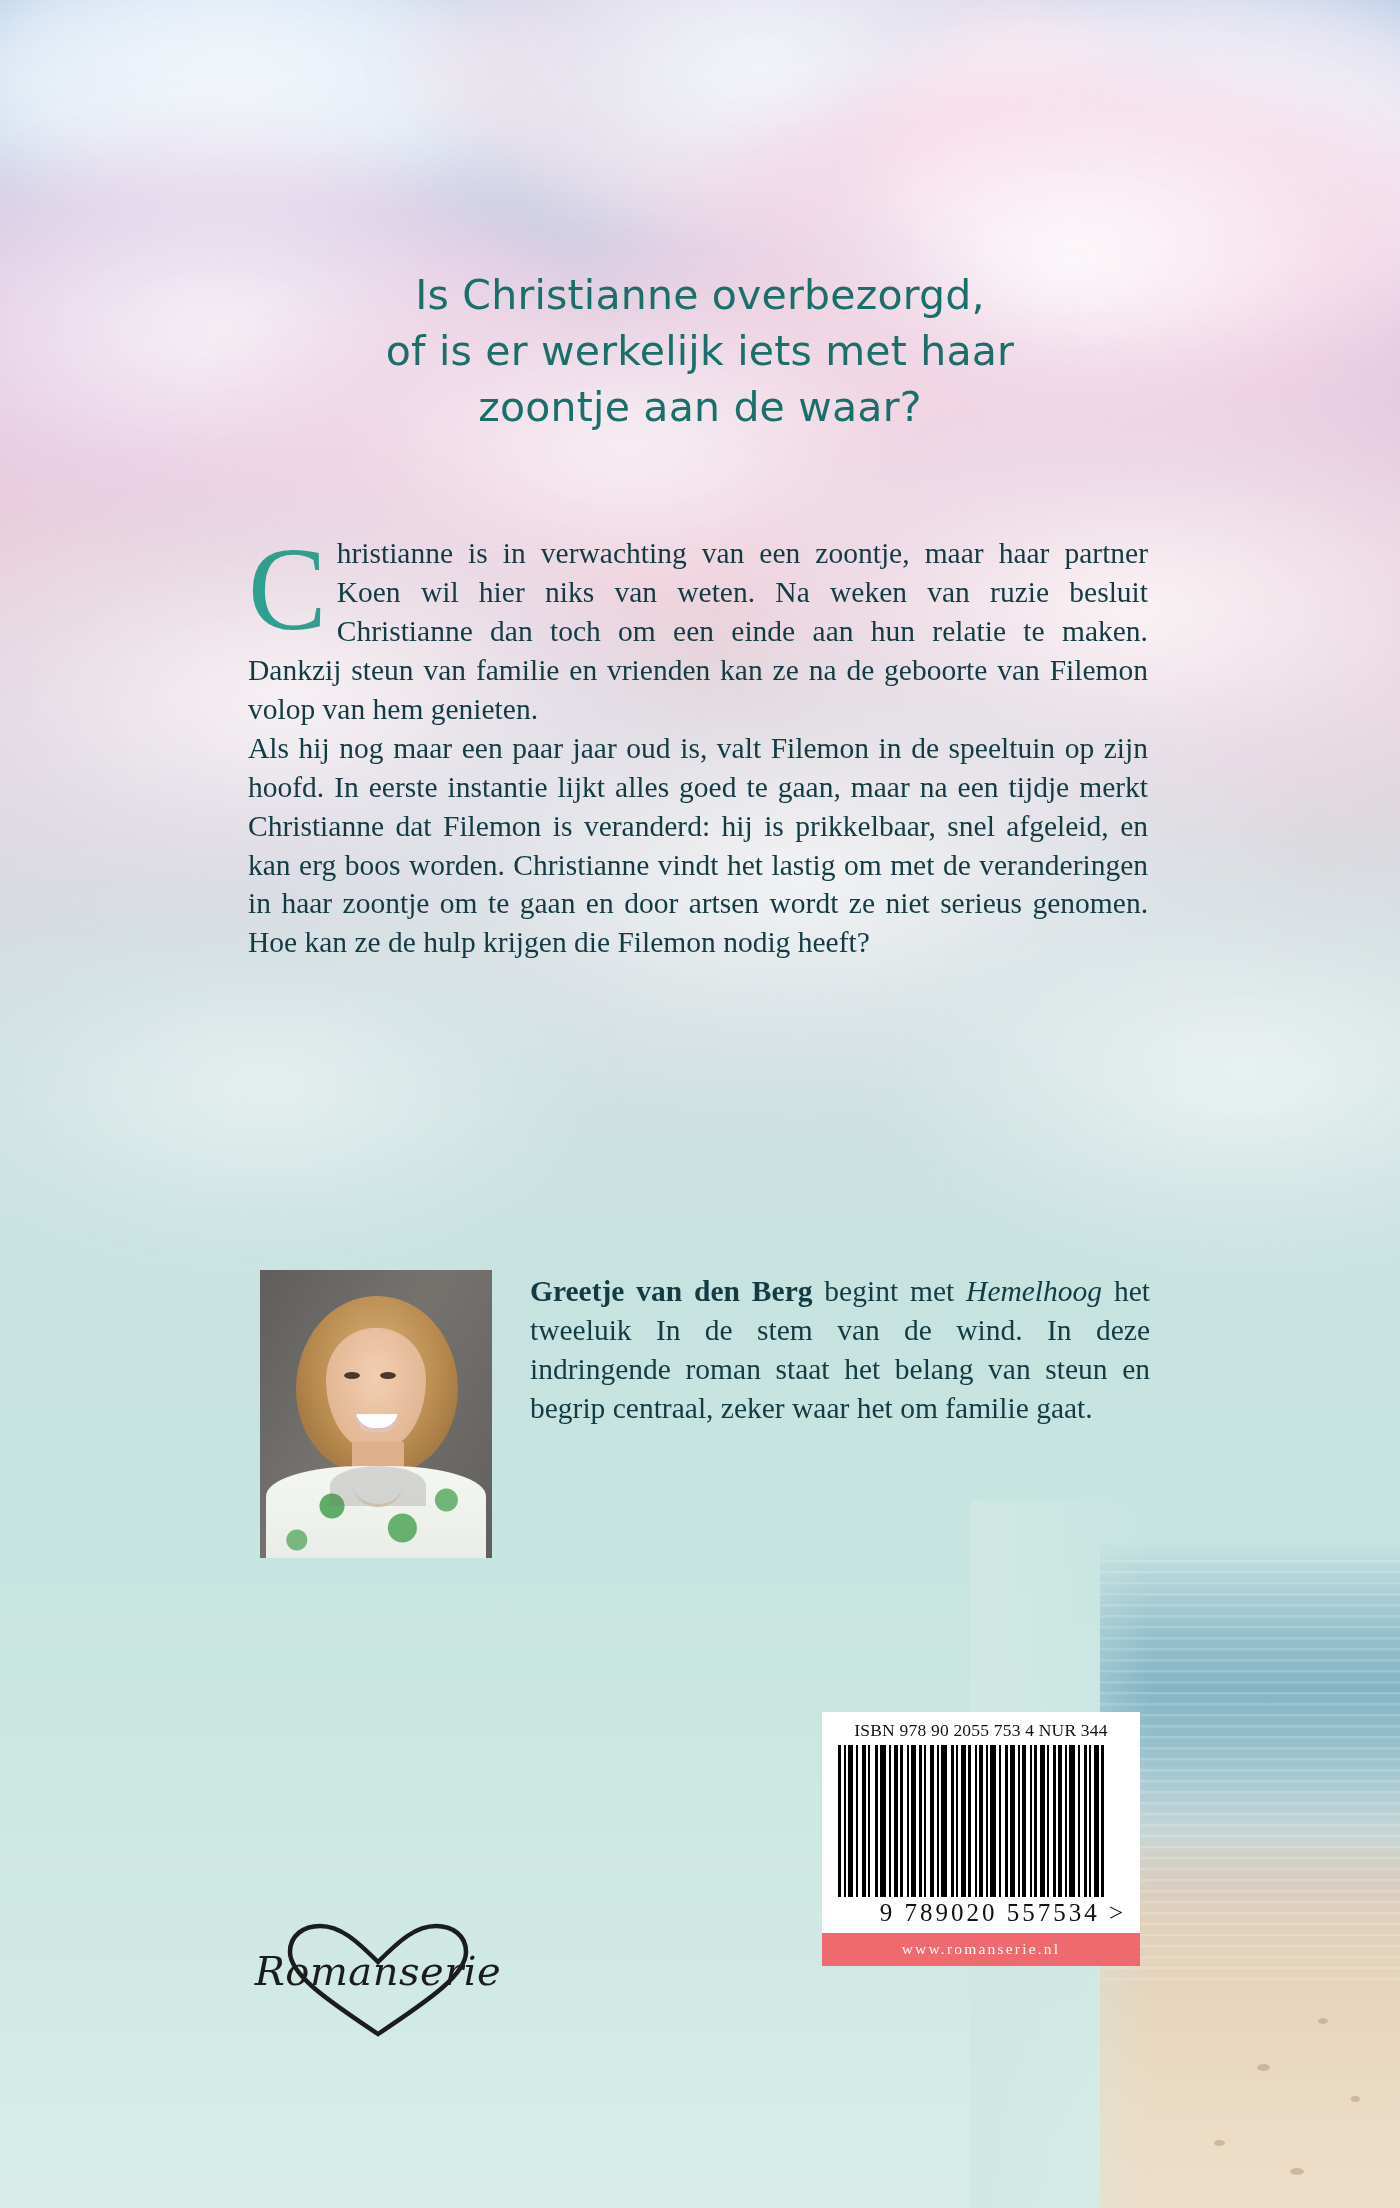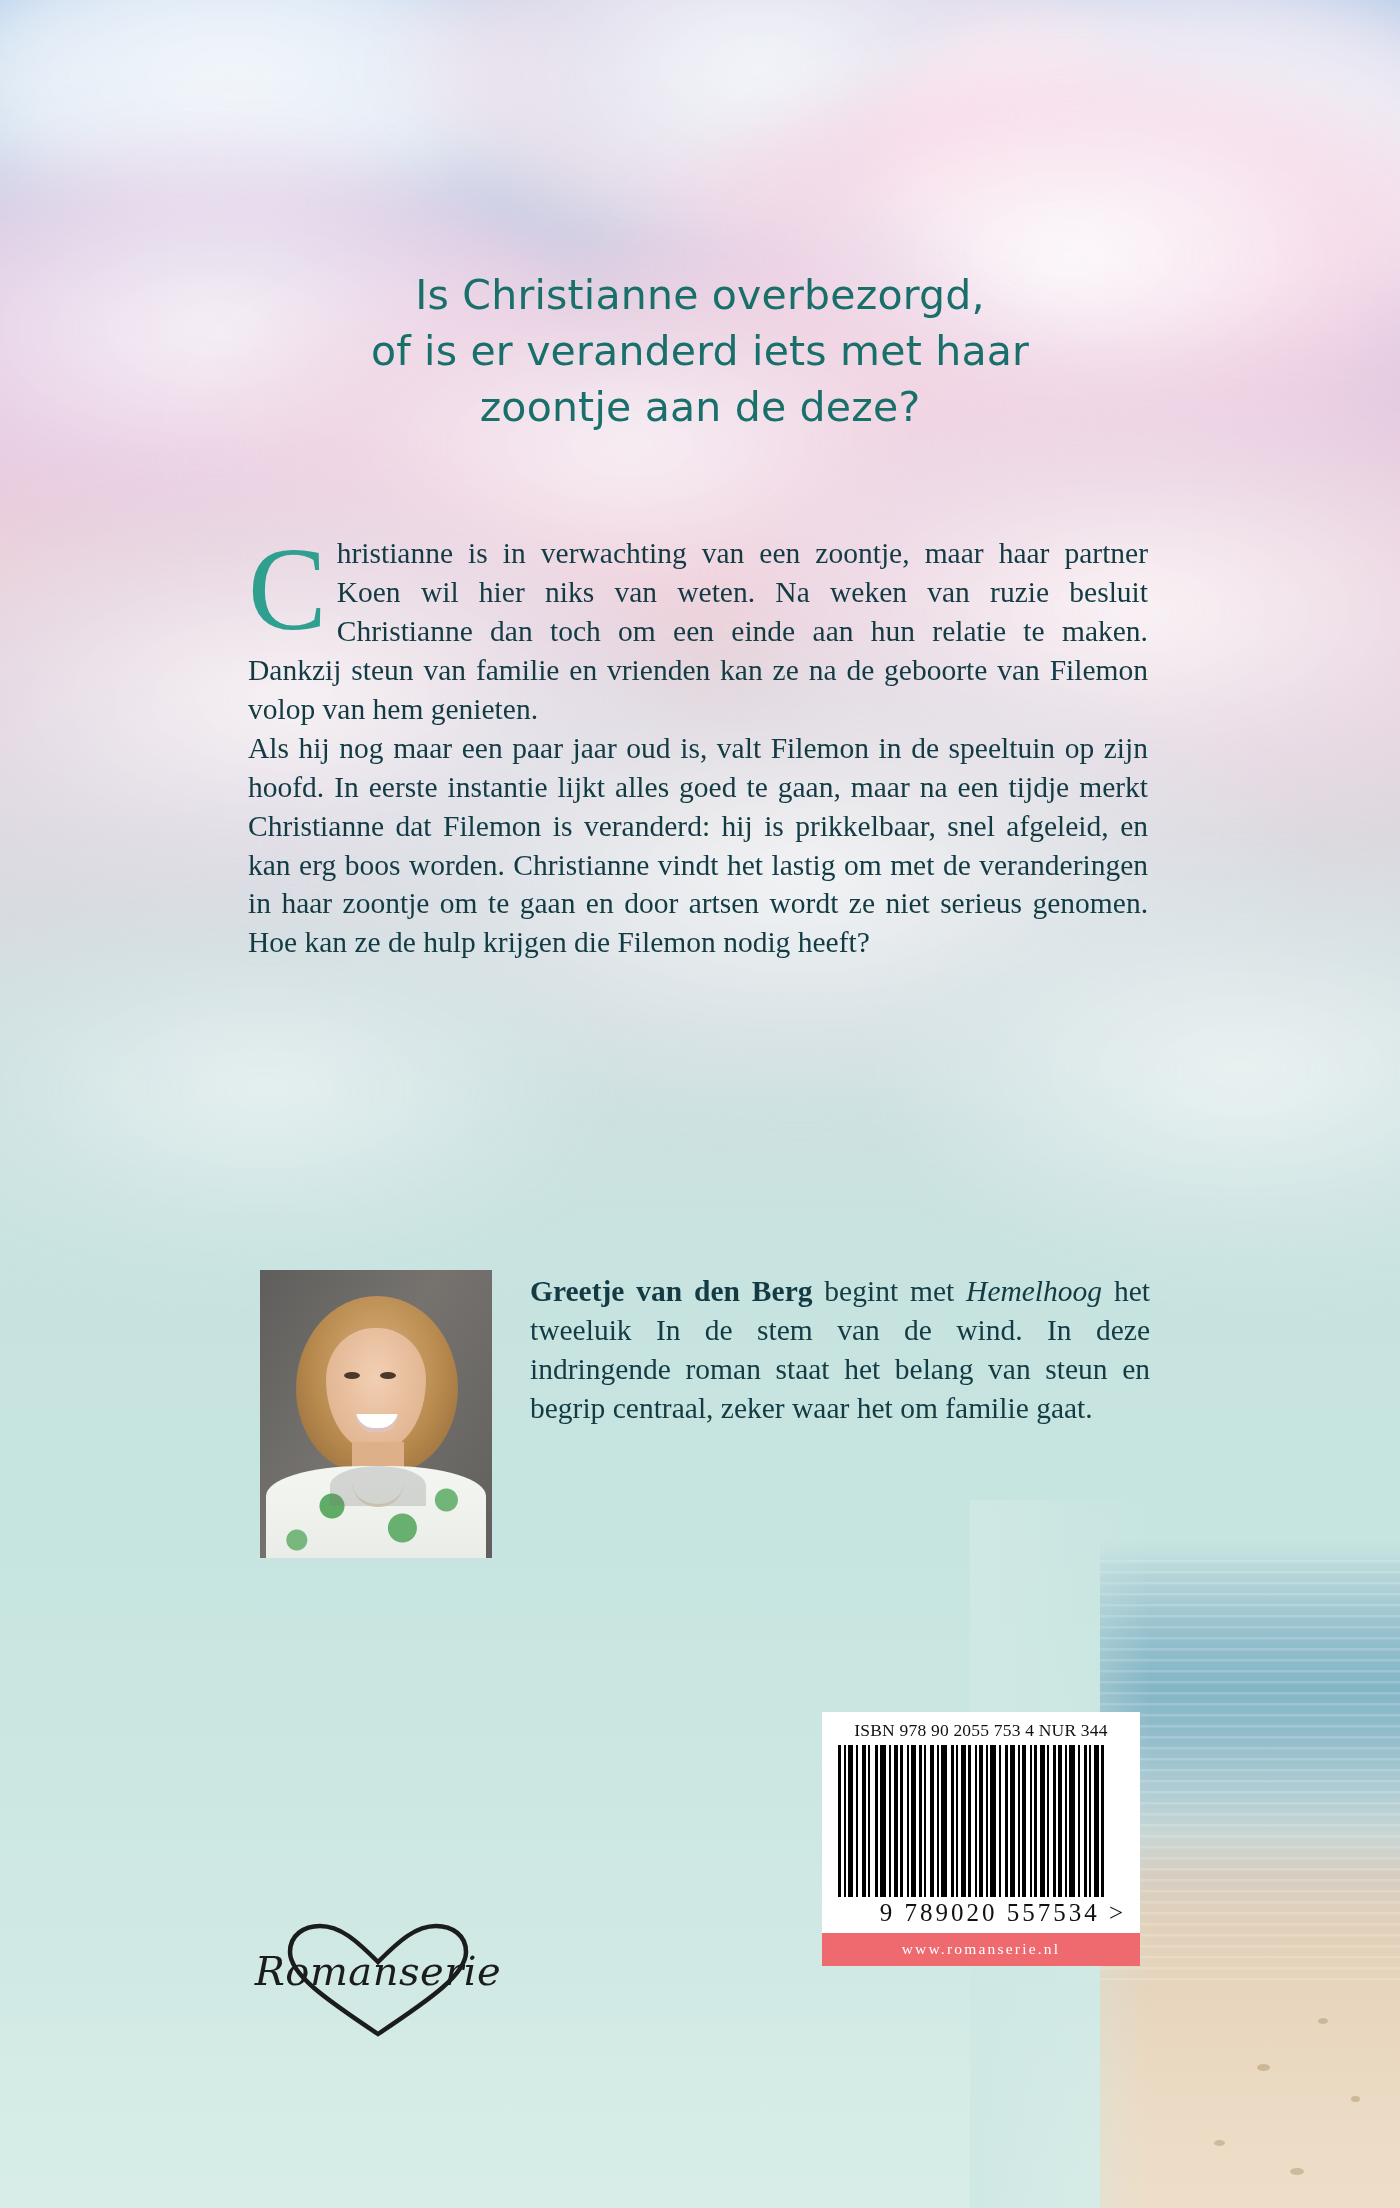--- a/index.html
+++ b/index.html
@@ -317,22 +317,22 @@
   <div class="sand-speck" style="right:130px; top:2064px; width:13px; height:7px;"></div>
   <div class="sand-speck" style="right:40px; top:2096px; width:9px; height:6px;"></div>
   <div class="sand-speck" style="right:175px; top:2140px; width:11px; height:6px;"></div>
   <div class="sand-speck" style="right:96px; top:2168px; width:14px; height:7px;"></div>
   <div class="left-fade"></div>
 
   <div class="content">
 
     <div class="headline">
       <div>Is Christianne overbezorgd,</div>
-      <div>of is er veranderd iets met haar</div>
-      <div>zoontje aan de deze?</div>
+      <div>of is er werkelijk iets met haar</div>
+      <div>zoontje aan de waar?</div>
     </div>
 
     <div class="blurb">
       <p><span class="dropcap">C</span><span>hristianne is in verwachting van een zoontje, maar haar partner Koen wil hier niks van weten. Na weken van ruzie besluit Christianne dan toch om een einde aan hun relatie te maken. Dankzij steun van familie en vrienden kan ze na de geboorte van Filemon volop van hem genieten.</span></p>
       <p>Als hij nog maar een paar jaar oud is, valt Filemon in de speeltuin op zijn hoofd. In eerste instantie lijkt alles goed te gaan, maar na een tijdje merkt Christianne dat Filemon is veranderd: hij is prikkelbaar, snel afgeleid, en kan erg boos worden. Christianne vindt het lastig om met de veranderingen in haar zoontje om te gaan en door artsen wordt ze niet serieus genomen. Hoe kan ze de hulp krijgen die Filemon nodig heeft?</p>
     </div>
 
     <div class="author-photo">
       <div class="wall"></div>
       <div class="hair"></div>

